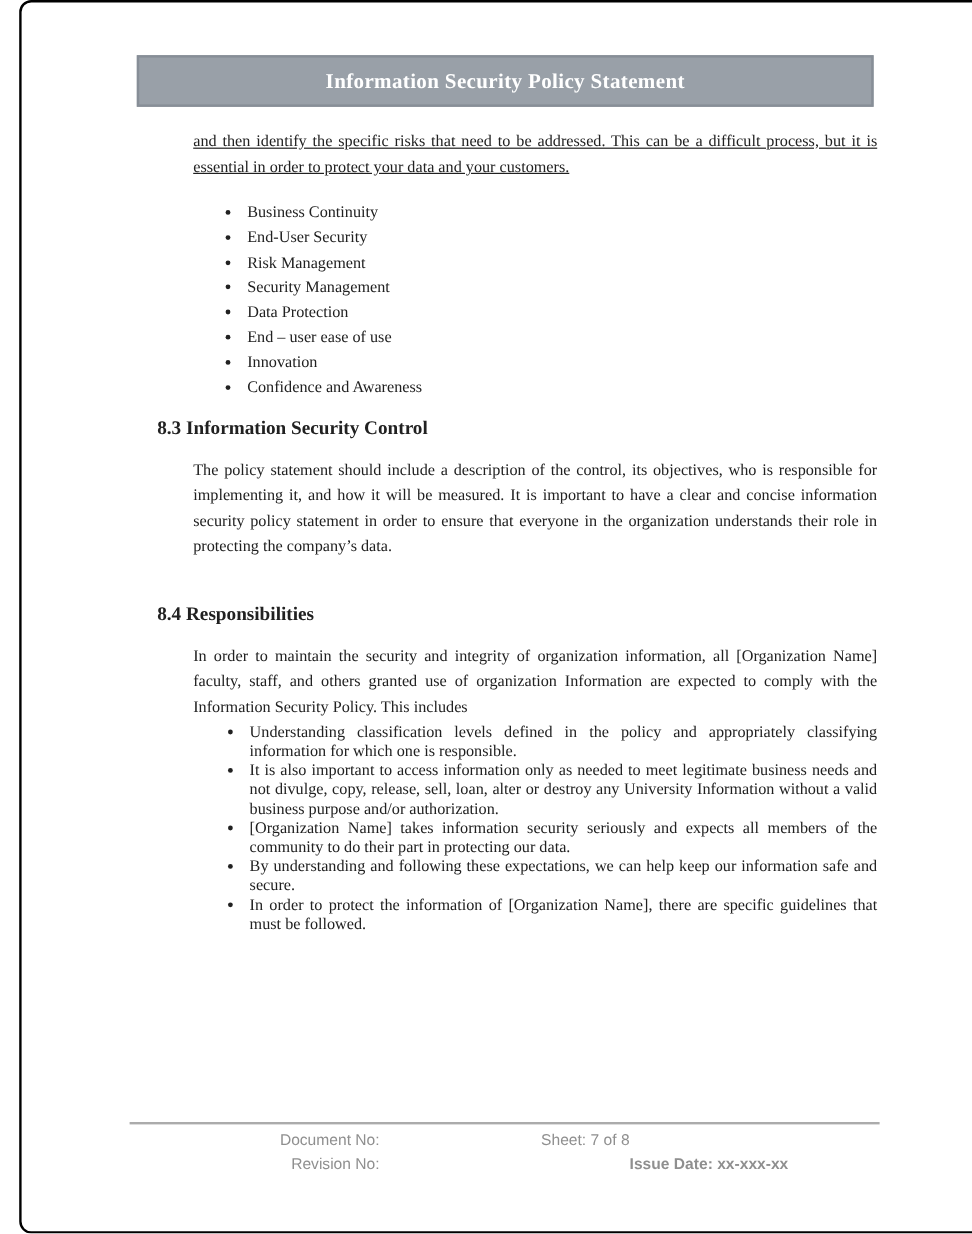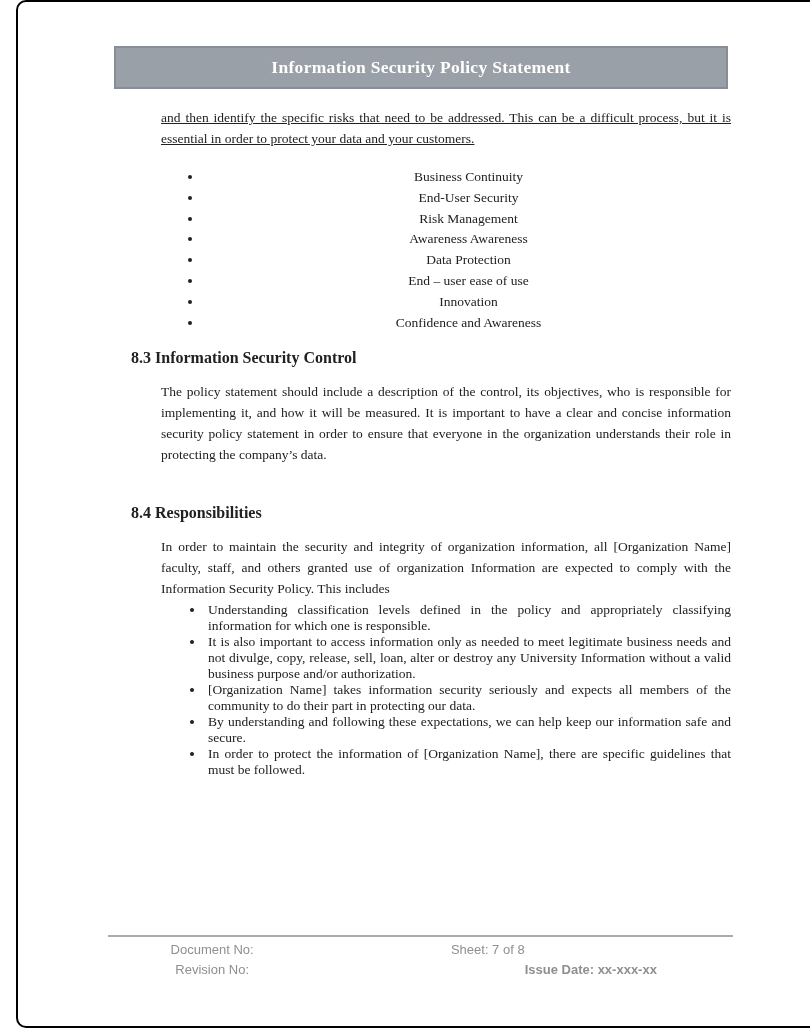--- a/index.html
+++ b/index.html
@@ -46,21 +46,20 @@
     line-height: 21px;
   }
   .intro-para {
     margin: 18px 0 0 53px;
     text-align: justify;
     text-decoration: underline;
   }
   ul.topic-list {
     margin: 18px 0 0 0;
     padding: 0 0 0 95px;
-    text-align: center;
   }
   ul.topic-list li {
     line-height: 20.8px;
     padding-left: 3px;
   }
   .section-heading {
     margin: 14px 0 0 23px;
     font-weight: bold;
     font-size: 16px;
   }
@@ -90,42 +89,42 @@
     color: #8F8F8F;
     font-family: "Liberation Sans", "DejaVu Sans", sans-serif;
     font-size: 13px;
     line-height: 20px;
     padding-top: 3px;
   }
   .footer-row {
     display: flex;
     align-items: baseline;
   }
-  .footer-row .cell-left   { flex: 1 1 0; text-align: center; }
+  .footer-row .cell-left   { flex: 1 1 0; text-align: right; }
   .footer-row .cell-center { flex: 1 1 0; text-align: right; }
   .footer-row .cell-right  { flex: 1 1 0; text-align: left; font-weight: bold; }
 </style>
 </head>
 <body>
 
 <div class="page">
 
   <div class="banner">
     <span class="title">Information Security Policy Statement</span>
   </div>
 
   <div class="content">
 
     <p class="intro-para">and then identify the specific risks that need to be addressed. This can be a difficult process, but it is essential in order to protect your data and your customers.</p>
 
     <ul class="topic-list">
         <li>Business Continuity</li>
         <li>End-User Security</li>
         <li>Risk Management</li>
-        <li>Awareness Awareness</li>
+        <li>Security Management</li>
         <li>Data Protection</li>
         <li>End – user ease of use</li>
         <li>Innovation</li>
         <li>Confidence and Awareness</li>
       </ul>
 
     <h3 class="section-heading">8.3 Information Security Control</h3>
 
     <p class="section-para">The policy statement should include a description of the control, its objectives, who is responsible for implementing it, and how it will be measured. It is important to have a clear and concise information security policy statement in order to ensure that everyone in the organization understands their role in protecting the company’s data.</p>
 

